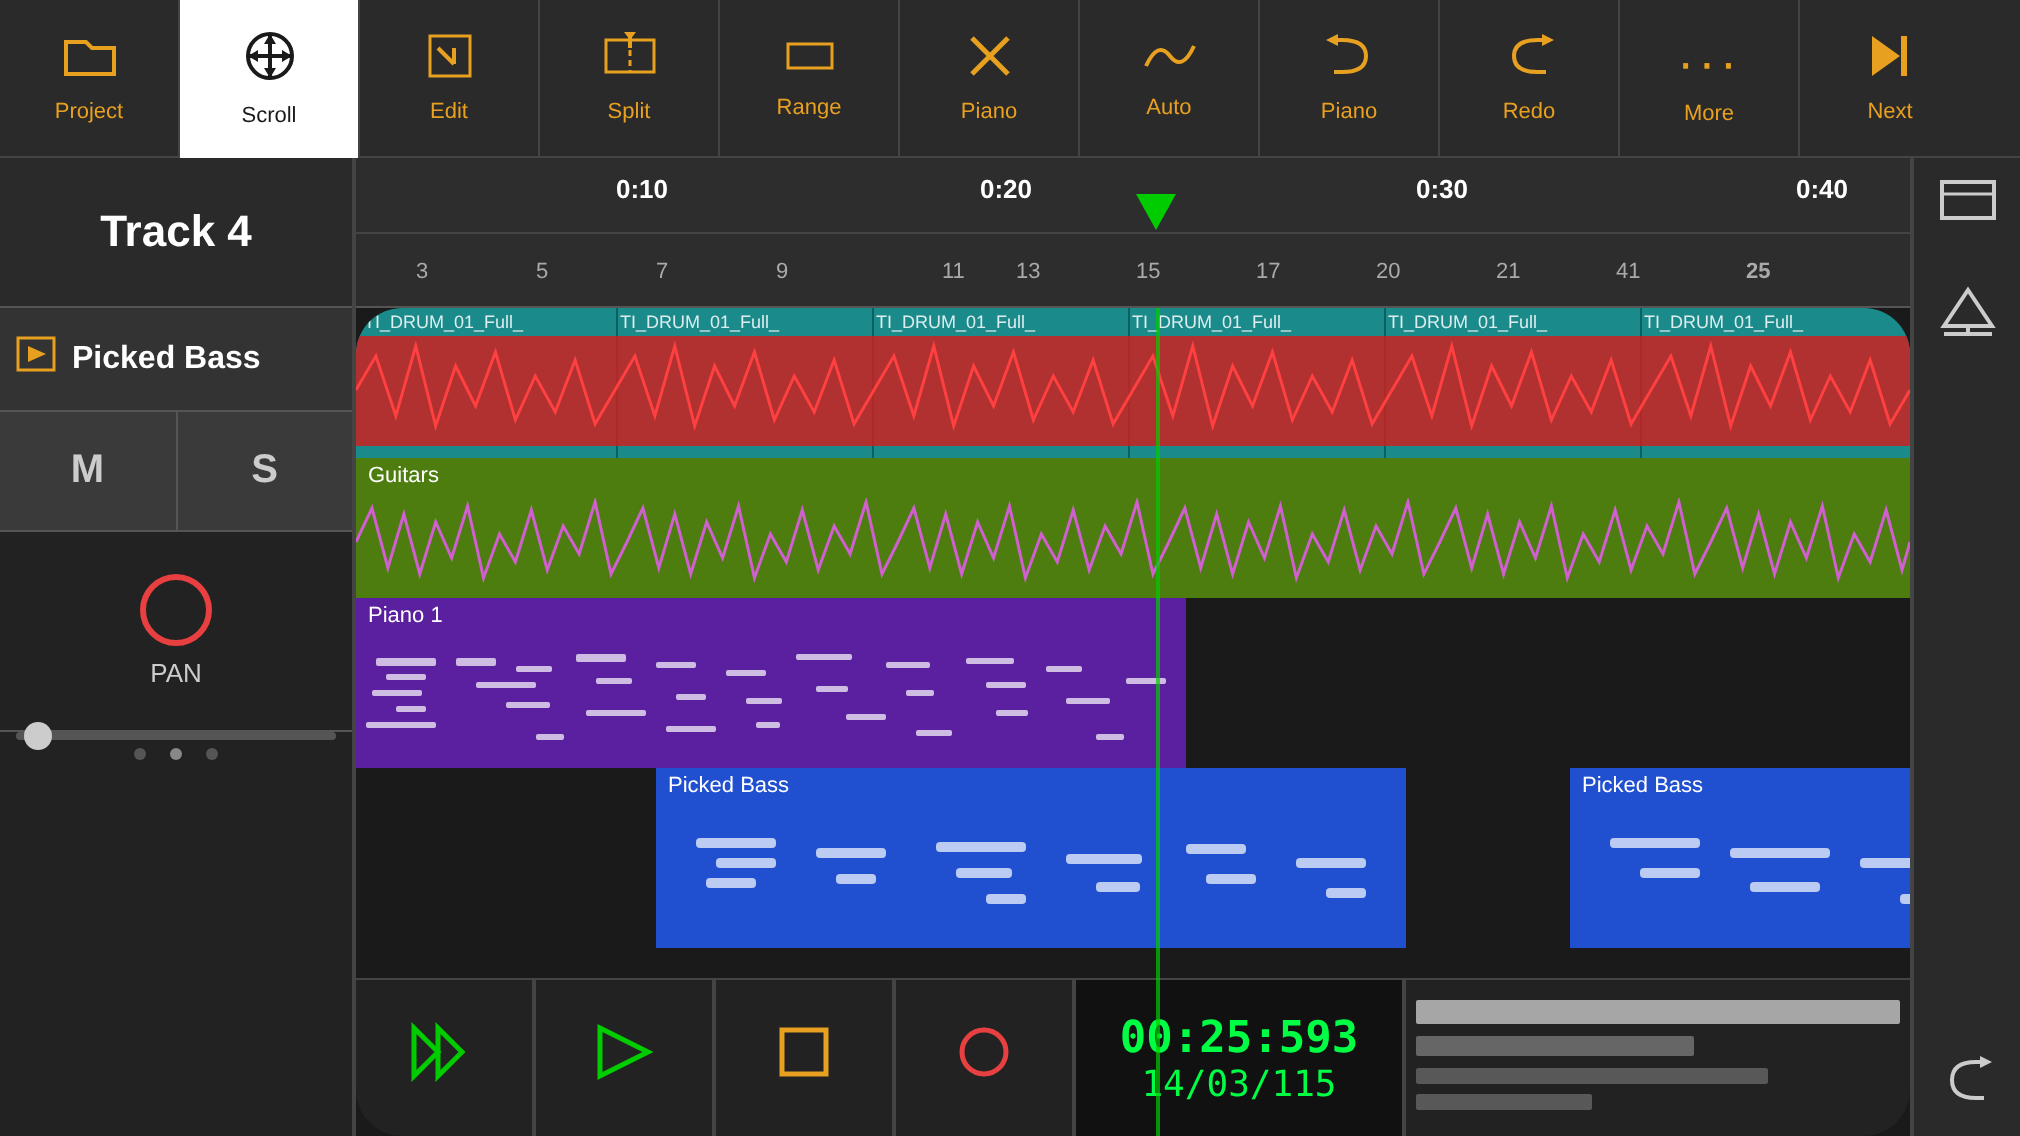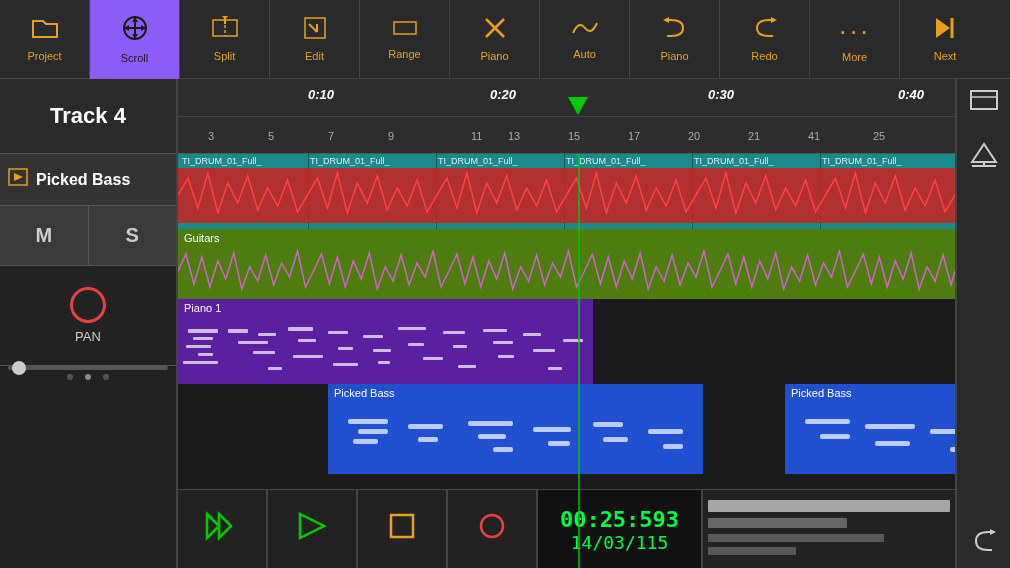--- a/index.html
+++ b/index.html
@@ -27,21 +27,21 @@
       justify-content: center;
       width: 90px;
       height: 79px;
       color: #e8a020;
       font-size: 11px;
       cursor: pointer;
       border-right: 1px solid #444;
       gap: 4px;
     }
     .toolbar-btn.active {
-      background: #8b5cf6;
+      background: #ffffff;
       color: #1a1a1a;
     }
     .toolbar-btn .icon {
       font-size: 22px;
     }
     .toolbar-btn:last-child { border-right: none; }
 
     
     .main {
       display: flex;
@@ -219,20 +219,21 @@
       position: absolute;
       color: #aaa;
       font-size: 11px;
     }
 
     
     .tracks-container {
       flex: 1;
       position: relative;
       overflow: hidden;
+      border-radius: 23px;
     }
 
     .track-row {
       position: absolute;
       left: 0;
       right: 0;
       overflow: hidden;
     }
 
     
@@ -375,38 +376,38 @@
           <polygon points="14,3 11,8 17,8" fill="#1a1a1a"></polygon>
           <polygon points="14,25 11,20 17,20" fill="#1a1a1a"></polygon>
           <polygon points="3,14 8,11 8,17" fill="#1a1a1a"></polygon>
           <polygon points="25,14 20,11 20,17" fill="#1a1a1a"></polygon>
         </svg>
       </span>
       <span>Scroll</span>
     </div>
     <div class="toolbar-btn">
       <span class="icon">
+        <svg width="24" height="24" viewBox="0 0 24 24" fill="none">
+          <rect x="2" y="2" width="20" height="20" stroke="#e8a020" stroke-width="1.5" fill="none"></rect>
+          <line x1="6" y1="8" x2="14" y2="16" stroke="#e8a020" stroke-width="2"></line>
+          <line x1="14" y1="8" x2="14" y2="16" stroke="#e8a020" stroke-width="2"></line>
+        </svg>
+      </span>
+      <span>Edit</span>
+    </div>
+    <div class="toolbar-btn">
+      <span class="icon">
         <svg width="26" height="24" viewBox="0 0 26 24" fill="none">
           <rect x="1" y="4" width="24" height="16" stroke="#e8a020" stroke-width="1.5" fill="none"></rect>
           <line x1="13" y1="0" x2="13" y2="8" stroke="#e8a020" stroke-width="2"></line>
           <polygon points="13,4 10,0 16,0" fill="#e8a020"></polygon>
           <line x1="13" y1="4" x2="13" y2="20" stroke="#e8a020" stroke-width="1.5" stroke-dasharray="3,2"></line>
         </svg>
       </span>
       <span>Split</span>
-    </div>
-    <div class="toolbar-btn">
-      <span class="icon">
-        <svg width="24" height="24" viewBox="0 0 24 24" fill="none">
-          <rect x="2" y="2" width="20" height="20" stroke="#e8a020" stroke-width="1.5" fill="none"></rect>
-          <line x1="6" y1="8" x2="14" y2="16" stroke="#e8a020" stroke-width="2"></line>
-          <line x1="14" y1="8" x2="14" y2="16" stroke="#e8a020" stroke-width="2"></line>
-        </svg>
-      </span>
-      <span>Edit</span>
     </div>
     <div class="toolbar-btn">
       <span class="icon">
         <svg width="26" height="20" viewBox="0 0 26 20" fill="none">
           <rect x="2" y="4" width="22" height="12" stroke="#e8a020" stroke-width="1.5" fill="none"></rect>
         </svg>
       </span>
       <span>Range</span>
     </div>
     <div class="toolbar-btn">
@@ -504,42 +505,42 @@
         <span class="lr-dot"></span>
         <span class="lr-dot" style="background:#888;"></span>
         <span class="lr-dot"></span>
       </div>
     </div>
 
     <div style="flex:1; display:flex; flex-direction:column; position:relative; overflow:hidden;">
 
       <div class="timeline-ruler" style="position:relative;">
 
-        <div class="timeline-numbers" style="position:relative; height:38px;font-style:italic;">
+        <div class="timeline-numbers" style="position:relative; height:38px;">
           <span class="time-marker" style="left:130px; top:8px;">0:10</span>
           <span class="time-marker" style="left:312px; top:8px;">0:20</span>
           <span class="time-marker" style="left:530px; top:8px;">0:30</span>
           <span class="time-marker" style="left:720px; top:8px;">0:40</span>
 
           <div style="position:absolute; left:390px; top:18px; width:0; height:0; border-left:10px solid transparent; border-right:10px solid transparent; border-top:18px solid #00cc00;"></div>
         </div>
 
         <div class="timeline-beats" style="position:relative; height:37px;">
           <span class="beat-marker" style="left:30px;">3</span>
           <span class="beat-marker" style="left:90px;">5</span>
           <span class="beat-marker" style="left:150px;">7</span>
           <span class="beat-marker" style="left:210px;">9</span>
           <span class="beat-marker" style="left:278px;margin-left:15px;">11</span>
           <span class="beat-marker" style="left:330px;">13</span>
           <span class="beat-marker" style="left:390px;">15</span>
           <span class="beat-marker" style="left:450px;">17</span>
           <span class="beat-marker" style="left:510px;">20</span>
           <span class="beat-marker" style="left:570px;">21</span>
           <span class="beat-marker" style="left:630px;">41</span>
-          <span class="beat-marker" style="left:695px;">25</span>
+          <span class="beat-marker" style="left:695px;font-weight:bold;">25</span>
         </div>
       </div>
 
       <div class="tracks-container" style="position:relative; flex:1;">
 
         <div style="position:absolute; left:400px; top:0; bottom:0; width:2px; background:#00cc00; z-index:10; opacity:0.7;"></div>
 
         <div class="track-row track-drum" style="position:absolute; top:0; left:0; right:0; height:75px; background:#1a1a1a;">
           <div style="position:absolute; top:0; left:0; right:0; height:75px; background:#1a8a8a; overflow:hidden;">
 

